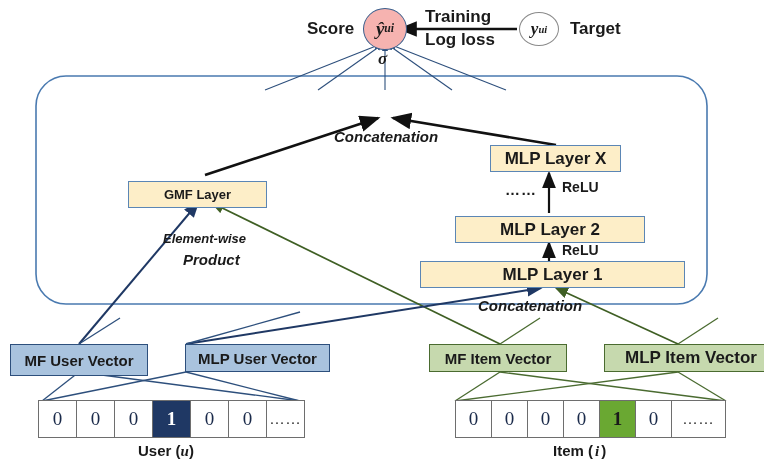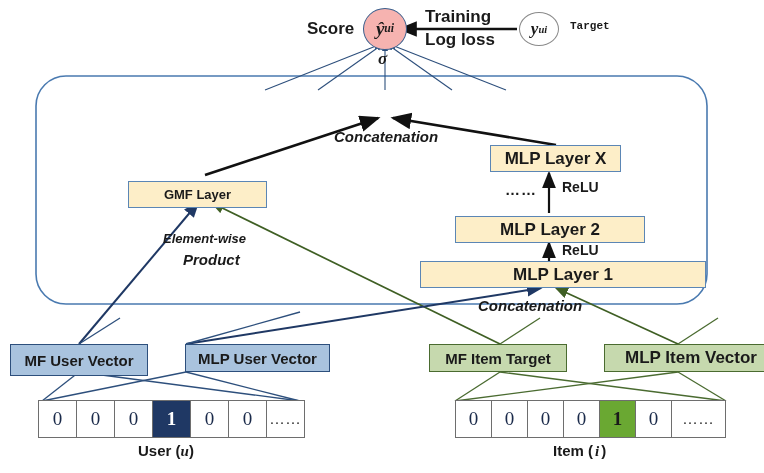--- a/index.html
+++ b/index.html
@@ -189,49 +189,49 @@
   <div class="lbl sigma" style="left:378px; top:50px; font-size:17px;">σ</div>
 
   <div class="lbl" style="left:425px; top:8px; font-size:17px;">Training</div>
   <div class="lbl" style="left:425px; top:31px; font-size:17px;">Log loss</div>
 
   <div class="node node-target" style="left:519px; top:12px; width:40px; height:34px; font-size:17px; color:#1a1a1a;">
     <span>y</span>
       <span class="sub">ui</span>
   </div>
 
-  <div class="lbl" style="left:570px; top:20px; font-size:11px;font-family:Liberation Mono, monospace;">Target</div>
+  <div class="lbl" style="left:570px; top:20px; font-size:17px;">Target</div>
 
 
   <div class="box box-layer" style="left:128px; top:181px; width:139px; height:27px; font-size:13px;">GMF Layer</div>
 
   <div class="box box-layer" style="left:490px; top:145px; width:131px; height:27px; font-size:17px;">MLP Layer X</div>
 
   <div class="box box-layer" style="left:455px; top:216px; width:190px; height:27px; font-size:17px;">MLP Layer 2</div>
 
-  <div class="box box-layer" style="left:420px; top:261px; width:286px; height:27px; font-size:17px;">MLP Layer 1</div>
+  <div class="box box-layer" style="left:420px; top:261px; width:265px; height:27px; font-size:17px;">MLP Layer 1</div>
 
   <div class="lbl lbl-italic" style="left:334px; top:129px; font-size:15px;">Concatenation</div>
 
   <div class="lbl lbl-italic" style="left:163px; top:232px; font-size:13px;">Element-wise</div>
   <div class="lbl lbl-italic" style="left:183px; top:252px; font-size:15px;">Product</div>
 
   <div class="lbl lbl-italic" style="left:478px; top:298px; font-size:15px;">Concatenation</div>
 
   <div class="lbl" style="left:505px; top:182px; font-size:15px; letter-spacing:1px;">……</div>
 
   <div class="lbl" style="left:562px; top:180px; font-size:14px;">ReLU</div>
 
   <div class="lbl" style="left:562px; top:243px; font-size:14px;">ReLU</div>
 
   <div class="box box-user" style="left:10px; top:344px; width:138px; height:32px; font-size:15px;">MF User Vector</div>
 
   <div class="box box-user" style="left:185px; top:344px; width:145px; height:28px; font-size:15px;">MLP User Vector</div>
 
-  <div class="box box-item" style="left:429px; top:344px; width:138px; height:28px; font-size:15px;">MF Item Target</div>
+  <div class="box box-item" style="left:429px; top:344px; width:138px; height:28px; font-size:15px;">MF Item Vector</div>
 
   <div class="box box-item" style="left:604px; top:344px; width:174px; height:28px; font-size:17px;">MLP Item Vector</div>
 
   <div class="onehot" style="left:38px; top:400px; width:267px; height:38px;">
     <div class="cell" style="width:38px;">0</div>
     <div class="cell" style="width:38px;">0</div>
     <div class="cell" style="width:38px;">0</div>
     <div class="cell cell-hot-user" style="width:38px;">1</div>
     <div class="cell" style="width:38px;">0</div>
     <div class="cell" style="width:38px;">0</div>

